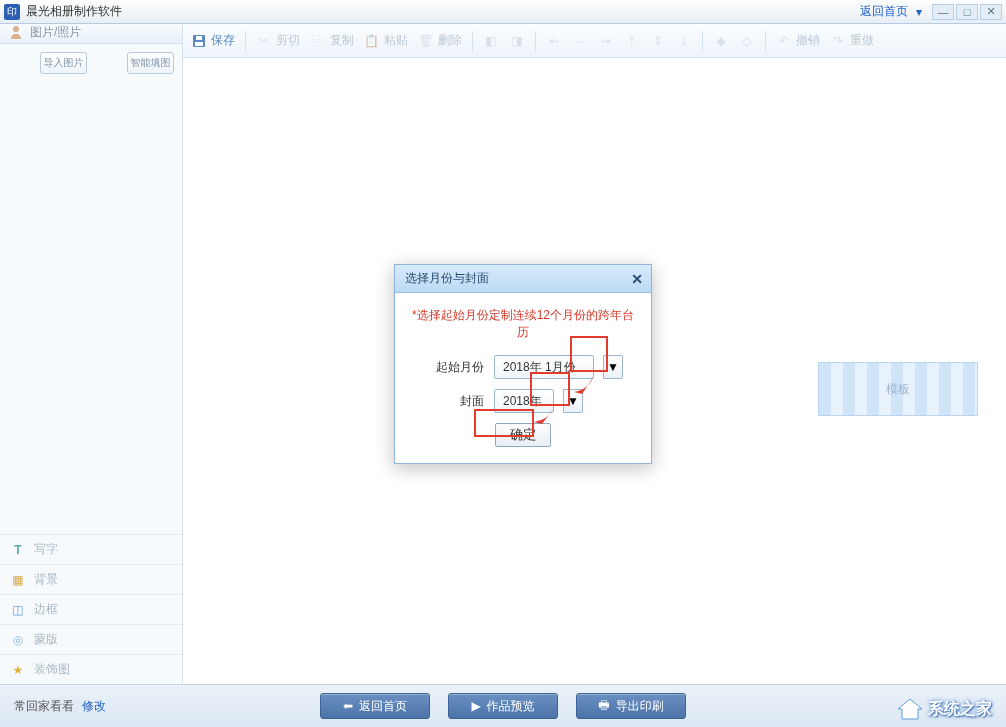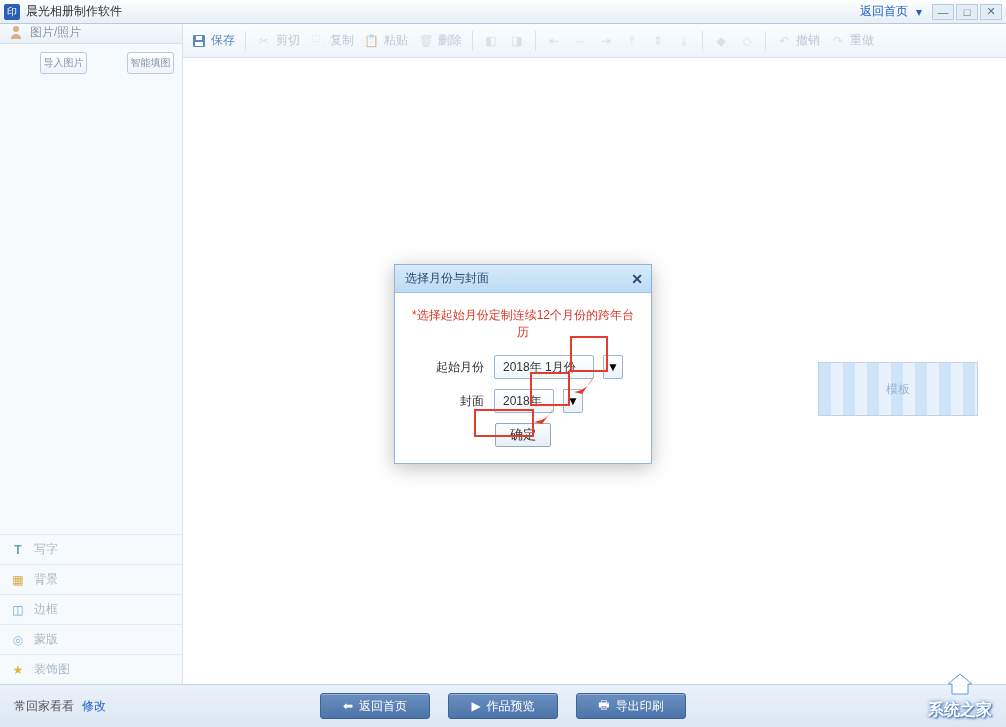--- a/index.html
+++ b/index.html
@@ -34,21 +34,21 @@
     .tb-sep { width: 1px; height: 20px; background: #d6e2ee; }
     .canvas { flex: 1; background: #fff; position: relative; }
     .template-slot { position: absolute; right: 28px; top: 304px; width: 160px; height: 54px; background: repeating-linear-gradient(90deg, #cfe4f7 0 12px, #e8f2fc 12px 24px); border: 1px solid #b8d4ee; display:flex; align-items:center; justify-content:center; color:#9ab6d2; font-size:12px;}
     
     
     .footer { height: 43px; background: linear-gradient(#eaf1f9,#dce7f3); border-top: 1px solid #c8d7e6; display: flex; align-items: center; padding: 0 14px; font-size: 12px; position: relative;}
     .foot-left { color: #555; }
     .foot-link { color: #2360c8; margin-left: 8px; cursor: pointer; text-align: right; }
     .foot-center { position: absolute; left: 50%; transform: translateX(-50%); display: flex; gap: 18px; }
     .foot-btn { width: 110px; height: 26px; background: linear-gradient(#6a90c2,#4d74a9); color: #fff; border: 1px solid #3d6394; border-radius: 3px; display: flex; align-items: center; justify-content: center; gap: 6px; cursor: pointer; box-shadow: inset 0 1px 0 rgba(255,255,255,.3); }
-    .watermark { position: absolute; right: 14px; bottom: 6px; color: #fff; font-size: 16px; font-weight: bold; text-shadow: 0 0 4px #477fc9, 1px 1px 2px #2a5a9a; display:flex; align-items:center; gap:4px;flex-direction:column;}
+    .watermark { position: absolute; right: 14px; bottom: 6px; color: #fff; font-size: 16px; font-weight: bold; text-shadow: 0 0 4px #477fc9, 1px 1px 2px #2a5a9a; display:flex; align-items:center; gap:4px;}
     .wm-icon { width:28px; height:24px; display:inline-block;}
     
     
     .dialog { position: absolute; left: 394px; top: 264px; width: 258px; background: #fff; border: 1px solid #8fb3d9; box-shadow: 0 4px 18px rgba(0,0,0,0.25); }
     .dlg-title { height: 28px; background: linear-gradient(#d7ebfb,#bcdaf4); border-bottom: 1px solid #9ec2e4; display: flex; align-items: center; padding: 0 10px; font-size: 12px; color: #2b4a6d; position: relative; }
     .dlg-close { position: absolute; right: 8px; top: 6px; font-weight: bold; cursor: pointer; font-size: 14px;}
     .dlg-body { padding: 14px 14px 16px; font-size: 12px; }
     .dlg-note { color: #d6382a; text-align: center; margin-bottom: 14px; }
     .dlg-row { display: flex; align-items: center; margin-bottom: 10px; gap: 10px; margin-left: 19px; }
     .dlg-label { width: 56px; text-align: right; color: #333; }

